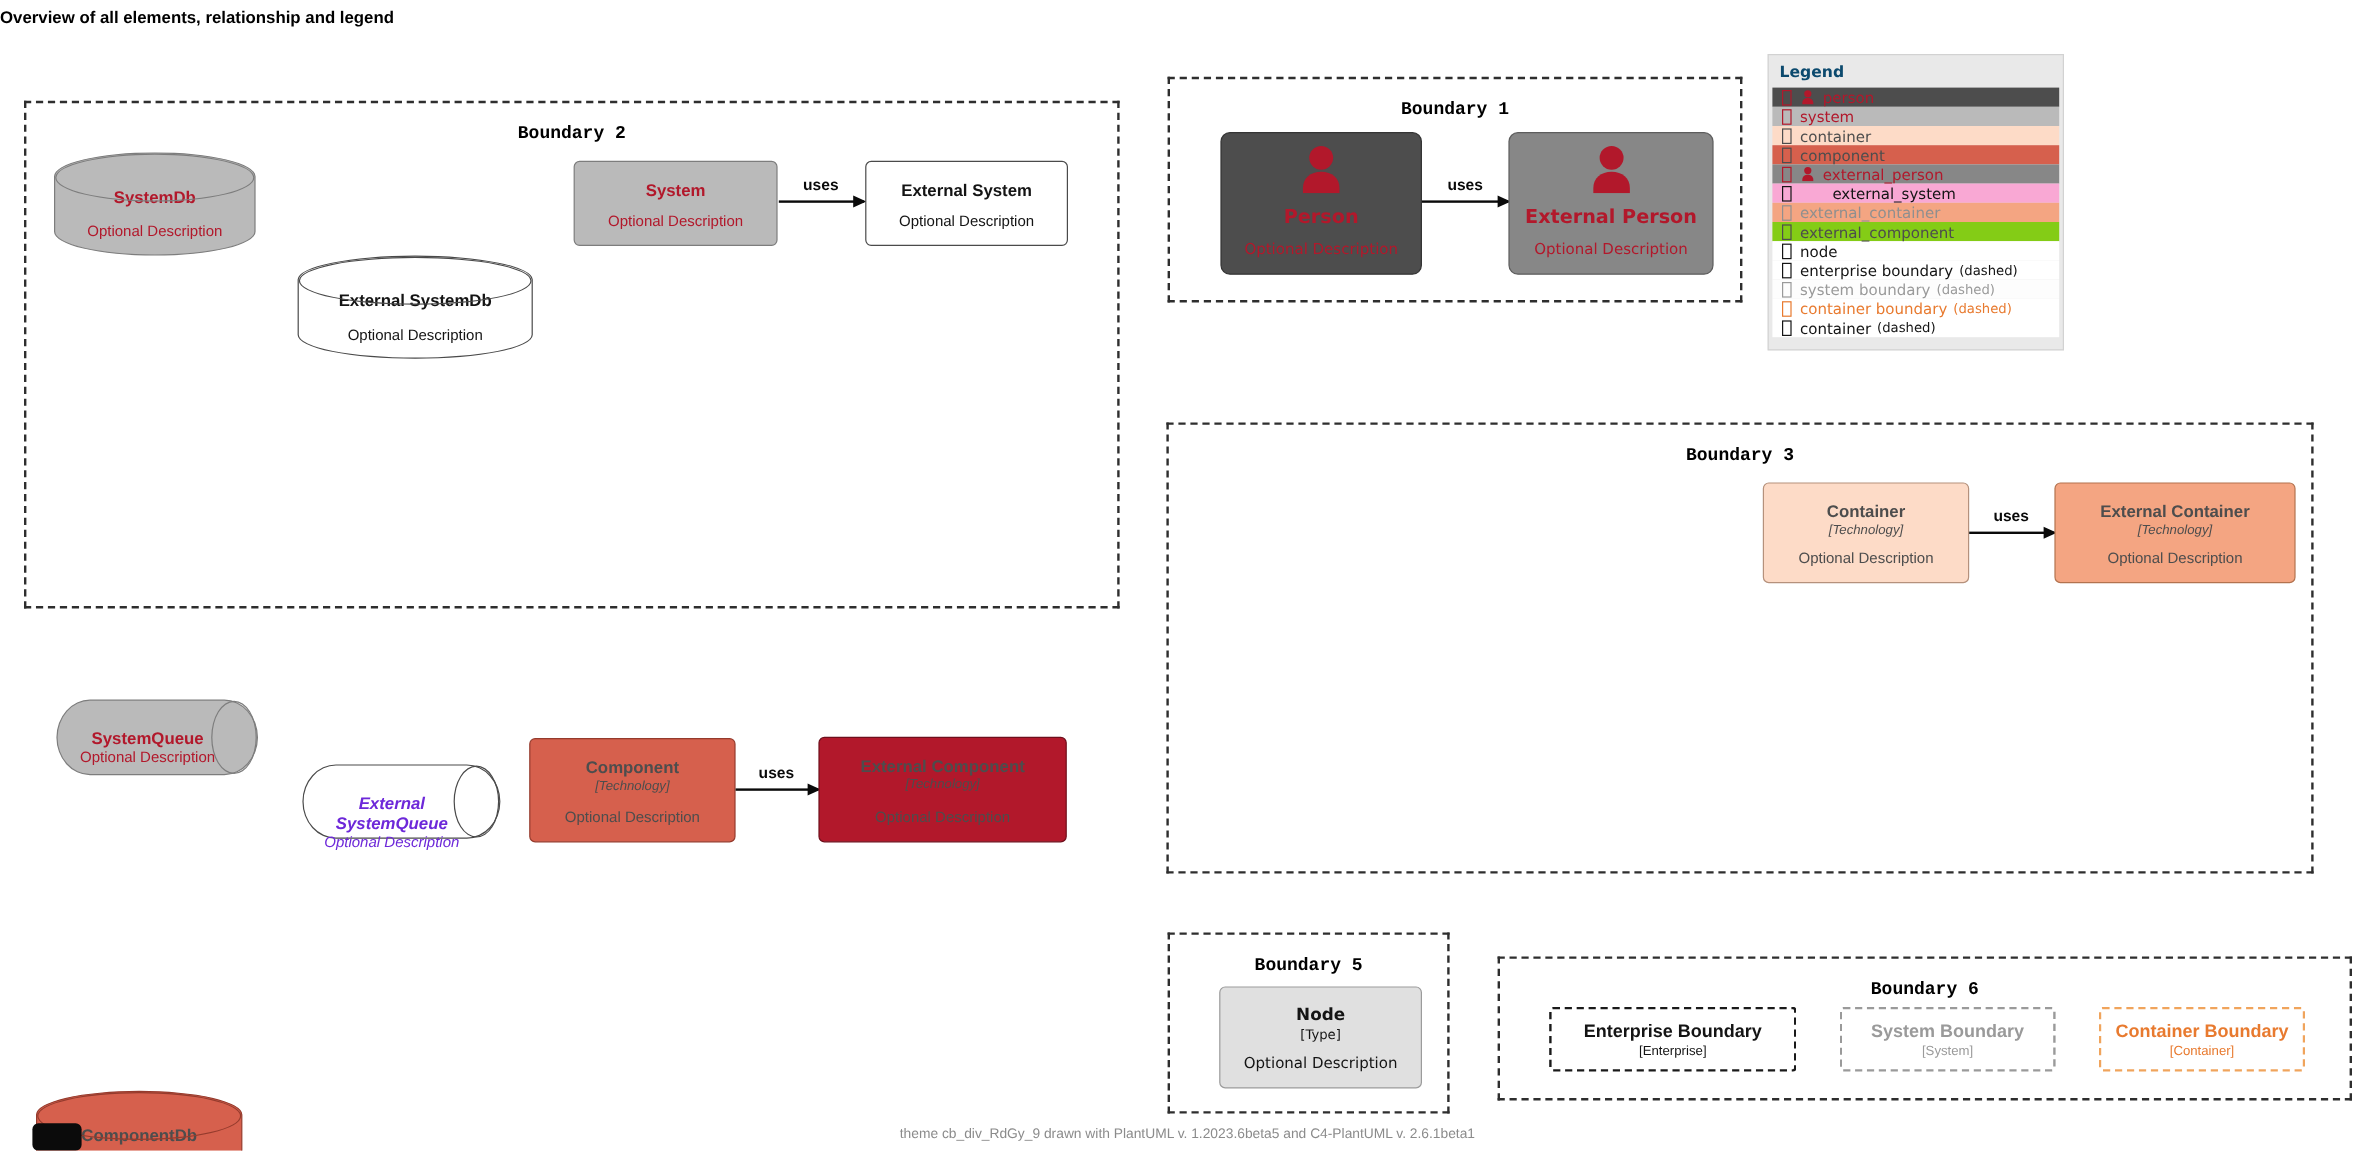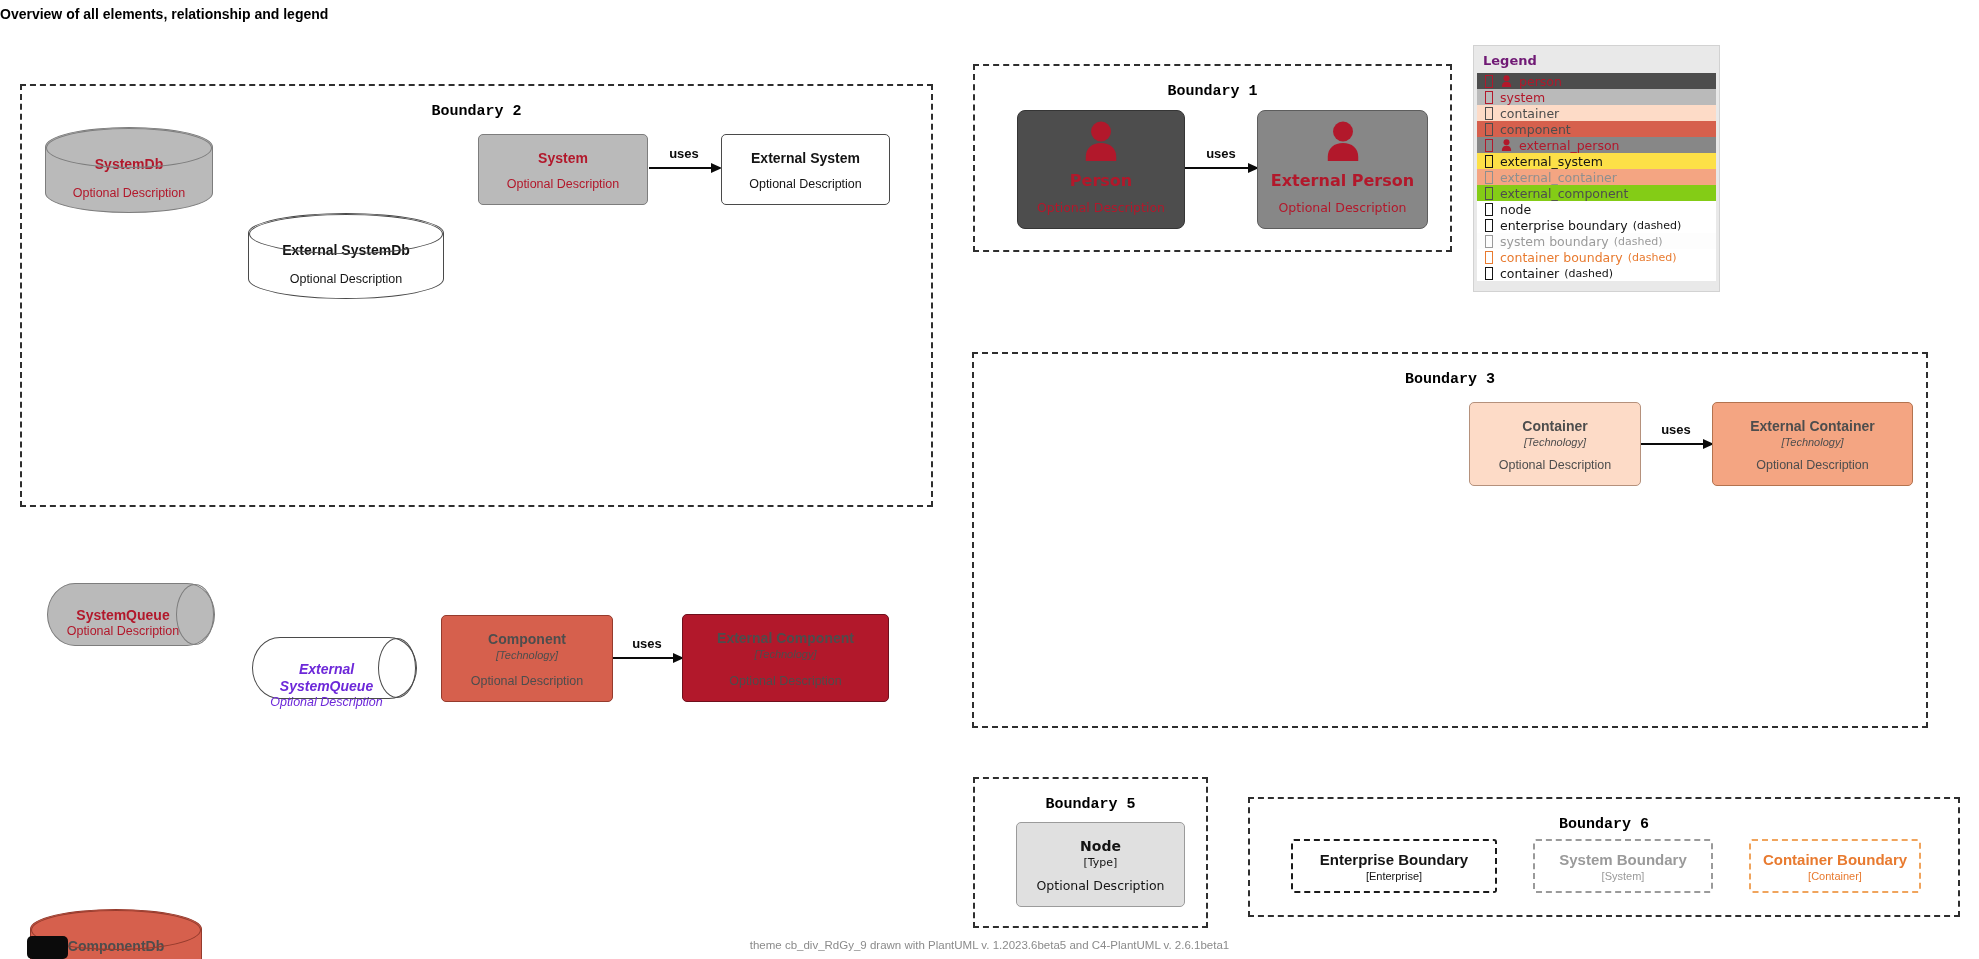--- a/index.html
+++ b/index.html
@@ -34,21 +34,21 @@
       border:1px solid;border-color:inherit;box-sizing:border-box;pointer-events:none;}
 
   .arrow{position:absolute;height:0;border-top:2px solid #0a0a0a;}
   .arrow::after{content:"";position:absolute;right:-2px;top:-6px;width:0;height:0;
       border-left:11px solid #0a0a0a;border-top:5px solid transparent;border-bottom:5px solid transparent;}
   .rel-label{position:absolute;transform:translateX(-50%);font-weight:bold;font-size:13px;color:#0a0a0a;
       font-family:"Liberation Sans",sans-serif;}
 
   .legend{position:absolute;left:1473px;top:45px;width:247px;height:247px;background:#e9e9e9;
       border:1px solid #d2d2d2;box-sizing:border-box;font-family:"DejaVu Sans",sans-serif;}
-  .legend-title{font-weight:bold;font-size:13px;color:#701a75;margin:7px 0 5px 9px;}
+  .legend-title{font-weight:bold;font-size:13px;color:#0c4a6e;margin:7px 0 5px 9px;}
   .lrow{display:flex;align-items:center;height:16px;font-size:12.5px;padding-left:8px;margin:0 3px;}
   .tofu{display:inline-block;width:6px;height:11px;border:1px solid currentColor;margin-right:7px;flex:none;}
   .p-ico{display:inline-flex;margin-right:6px;flex:none;}
   .lsuffix{font-size:11px;margin-left:5px;}
 
   .b6box{position:absolute;border:2px dashed;border-radius:3px;box-sizing:border-box;display:flex;
       flex-direction:column;align-items:center;justify-content:center;text-align:center;
       font-family:"Liberation Sans",sans-serif;}
   .b6box .name{font-size:15px;}
   .b6box .tech{font-style:normal;font-size:11px;}
@@ -170,21 +170,21 @@
     <div class="lrow" style="background-color: rgb(135, 135, 135); color: rgb(178, 24, 43);">
       <span class="tofu"></span>
       <span class="p-ico">
           <svg viewBox="0 0 40 38" width="13" height="12">
             <circle cx="20" cy="10" r="9.5" fill="currentColor"></circle>
             <path d="M5.5 38 v-4 c0 -8 6 -13 14.5 -13 s14.5 5 14.5 13 v4 z" fill="currentColor"></path>
           </svg>
         </span>
       <span>external_person</span>
     </div>
-    <div class="lrow" style="background-color: #fde047; color: rgb(20, 20, 20);">
+    <div class="lrow" style="background-color: #f9a8d4; color: rgb(20, 20, 20); gap: 27px;">
       <span class="tofu"></span>
       <span>external_system</span>
     </div>
     <div class="lrow" style="background-color: rgb(244, 165, 130); color: rgb(143, 143, 143);">
       <span class="tofu"></span>
       <span>external_container</span>
     </div>
     <div class="lrow" style="background-color: #84cc16; color: rgb(77, 77, 77);">
       <span class="tofu"></span>
       <span>external_component</span>

